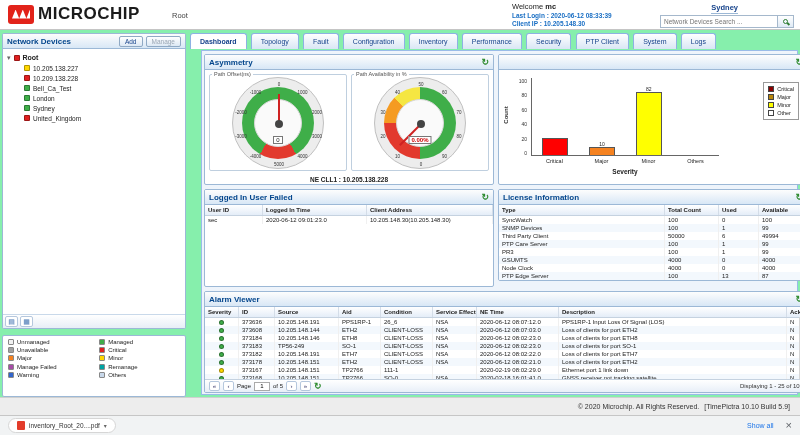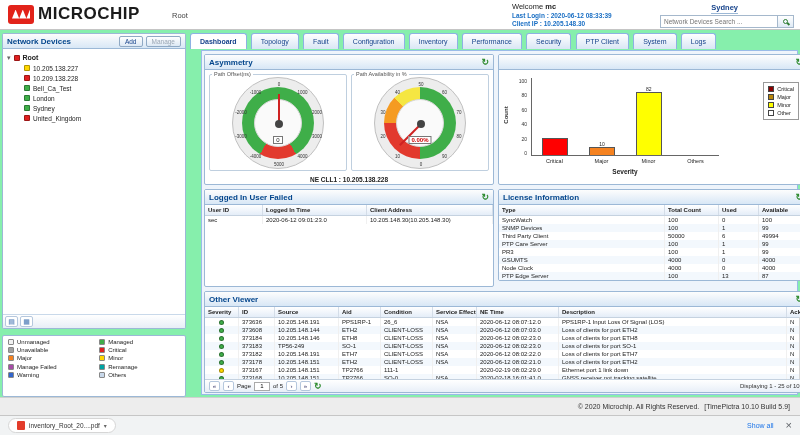--- a/index.html
+++ b/index.html
@@ -508,21 +508,21 @@
                 <span>SSM</span>
                 <span>100</span>
                 <span>0</span>
                 <span>100</span>
               </div>
             </div>
         </section>
 
         <section class="panel p-alarm">
           <div class="panel-h">
-            <span>Other Viewer</span>
+            <span>Alarm Viewer</span>
             <span class="refresh">↻</span>
           </div>
           <div class="grid-h alarm-grid">
 
           <span>Severity</span>
               <span>ID</span>
               <span>Source</span>
               <span>Aid</span>
               <span>Condition</span>
               <span>Service Effect</span>

